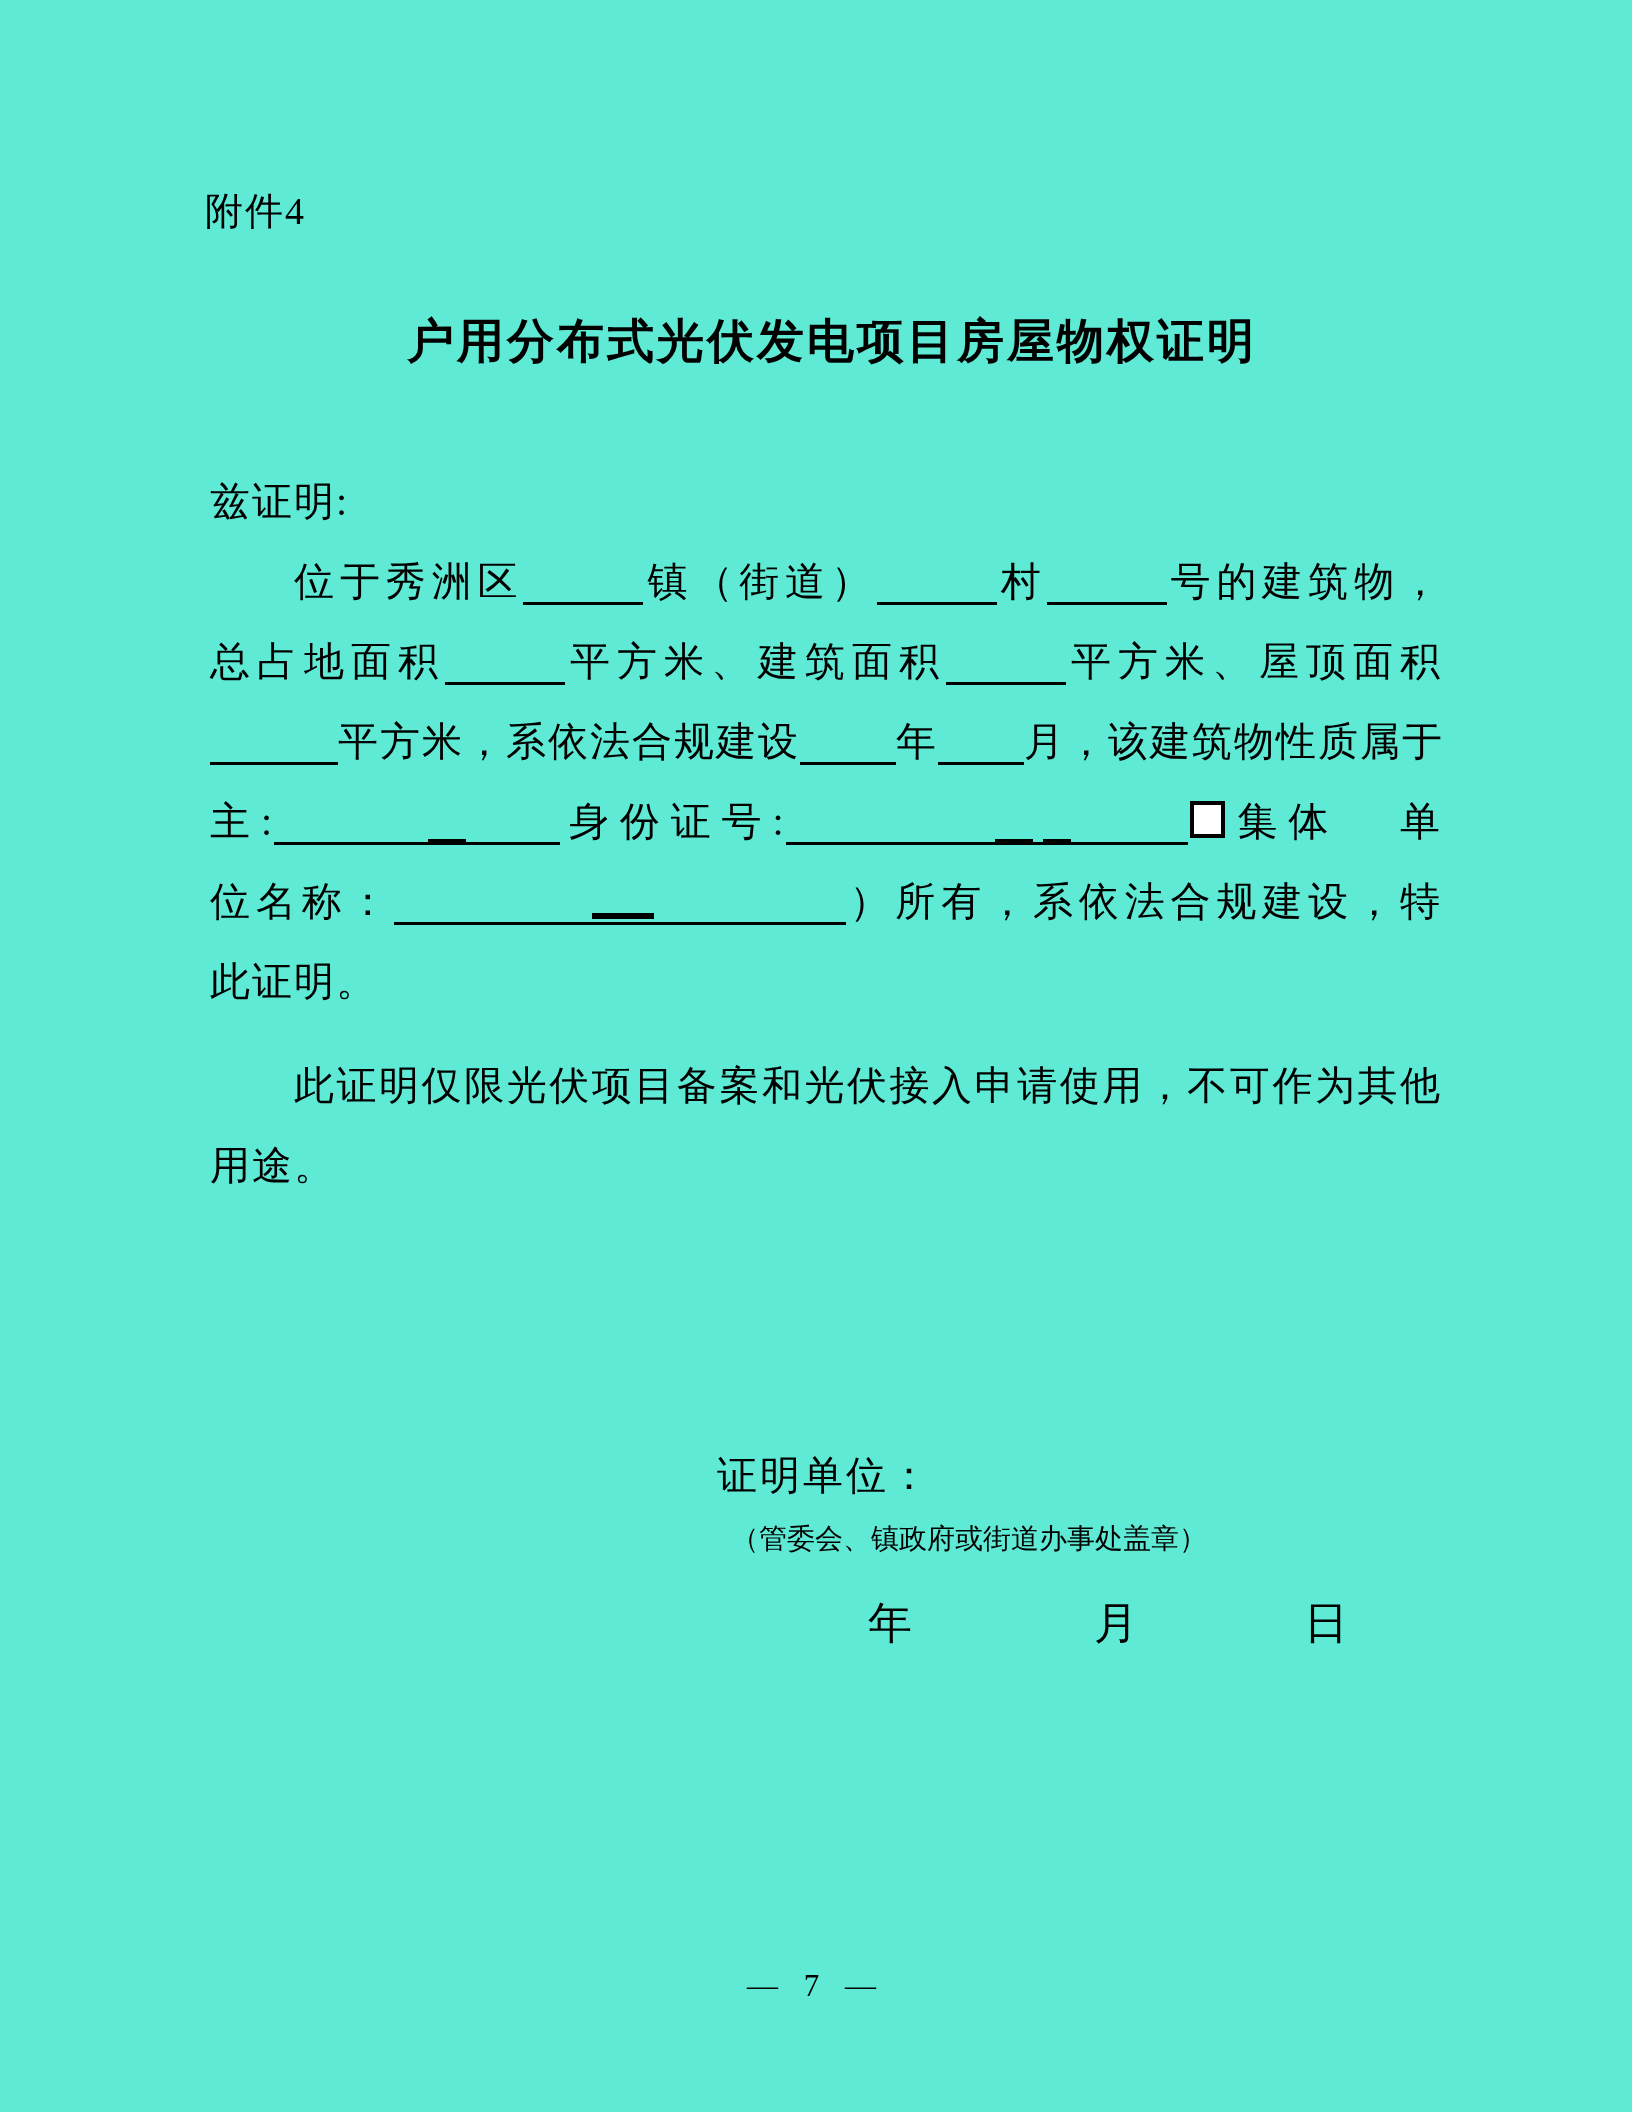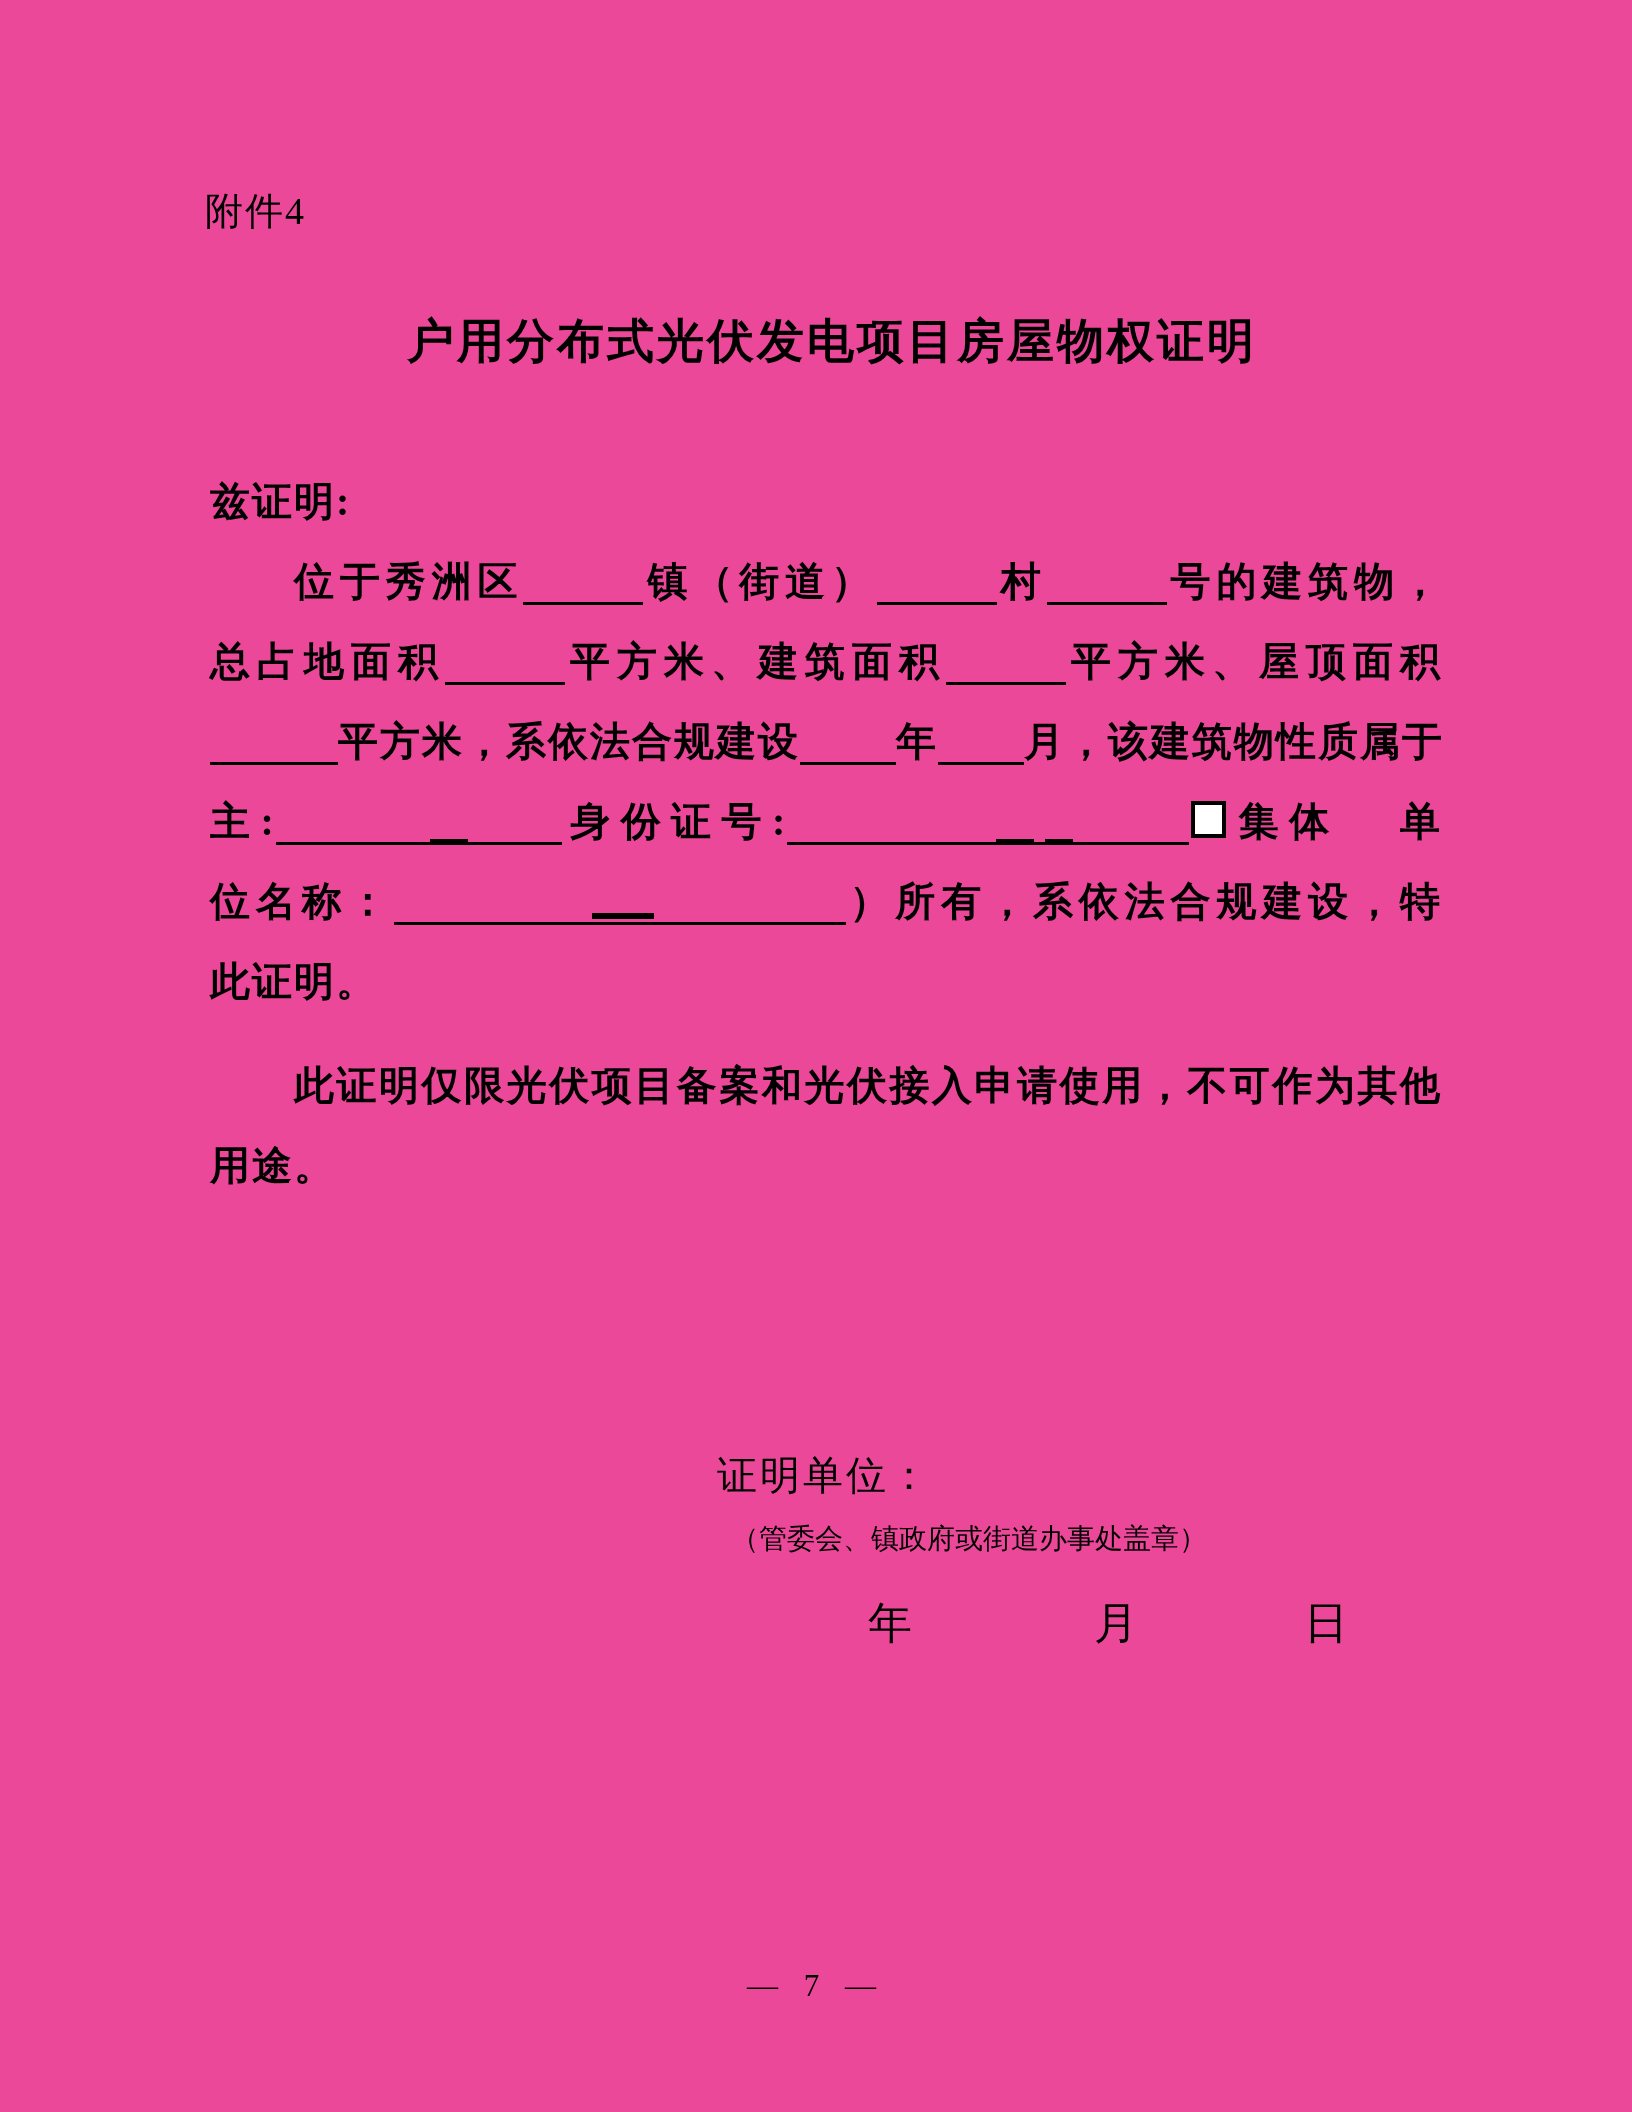--- a/index.html
+++ b/index.html
@@ -1,36 +1,36 @@
 <!DOCTYPE html>
 <html><head>
 <meta charset="utf-8">
 <style>
   html,body { margin:0; padding:0; background:#e8e8e8; }
   .page {
     position:relative;
     width:1632px; height:2112px;
     margin:0 auto;
-    background:#ec4899;
+    background:#5eead4;
     color:#000000;
     font-family:"Liberation Serif","DejaVu Serif",serif;
     overflow:hidden;
   }
   .attachment {
     position:absolute; left:205px; top:186px;
     font-size:38px; letter-spacing:2px;
   }
   .doc-title {
     position:absolute; left:0; top:294px; width:100%;
     text-align:center; font-size:47px; font-weight:bold;
     letter-spacing:3px; margin:16px;
   }
   .body-block {
     position:absolute; left:210px; top:462px; width:1232px;
-    font-size:40px; letter-spacing:2px;font-weight:bold;
+    font-size:40px; letter-spacing:2px;
   }
   .line { height:80px; line-height:80px; white-space:nowrap; }
   .just { text-align:justify; text-align-last:justify; }
   .indent { padding-left:84px; }
   .p2 { margin-top:24px; }
   .t { display:inline; }
   .blank {
     display:inline-block; position:relative;
     border-bottom:3px solid #000;
     height:52px; vertical-align:-10px;

